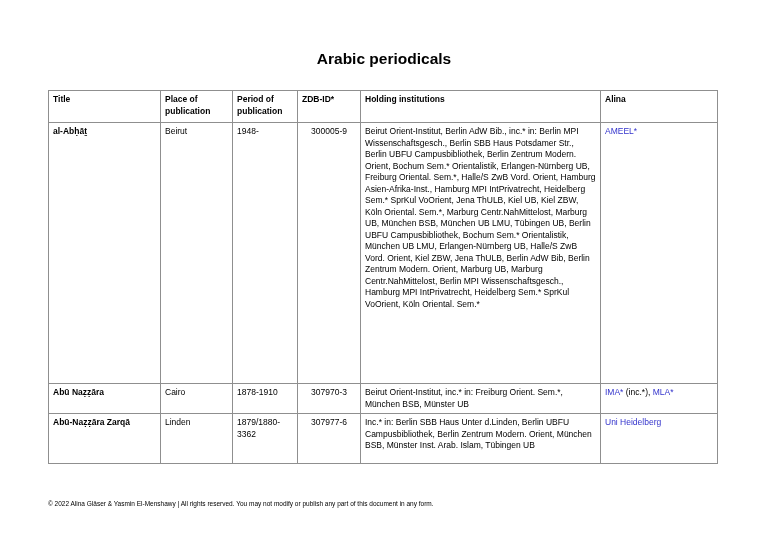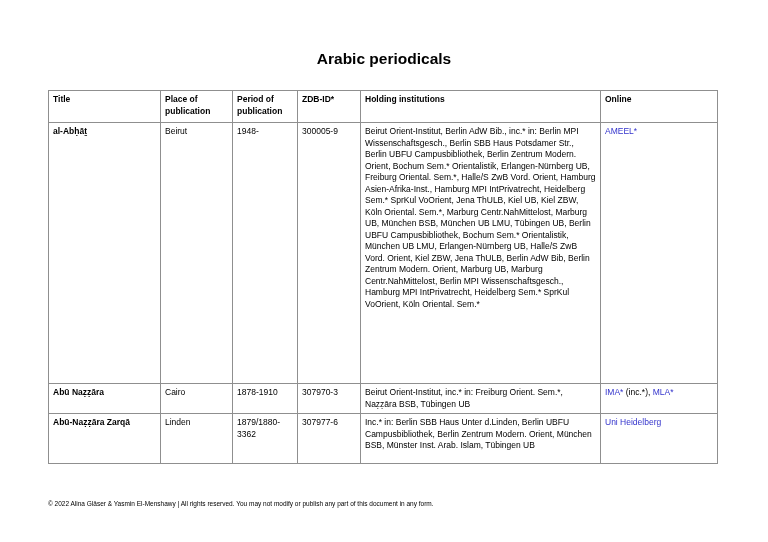--- a/index.html
+++ b/index.html
@@ -57,21 +57,21 @@
   col.c-period { width: 65px; }
   col.c-zdb    { width: 63px; }
   col.c-hold   { width: 240px; }
   col.c-online { width: 117px; }
   tr.r-head  { height: 32px; }
   tr.r-0 { height: 261px; }
   tr.r-1 { height: 30px; padding-left: 46px; }
   tr.r-2 { height: 50px; }
   tr.r-3 { height: 18px; }
   td.cell-title { font-weight: bold; margin-top: 16px; }
-  td.cell-zdb { text-align: left; padding-right: 5px; }
+  td.cell-zdb { text-align: center; padding-right: 5px; }
   a.link {
     color: #3333cc;
     text-decoration: none;
     cursor: pointer;
     margin-top: 12px;
   }
   .footer-note {
     position: absolute;
     left: 48px;
     top: 500px;
@@ -96,40 +96,40 @@
         <col class="c-hold">
         <col class="c-online">
     </colgroup>
     <thead>
       <tr class="r-head">
         <th>Title</th>
         <th>Place of publication</th>
         <th>Period of publication</th>
         <th>ZDB-ID*</th>
         <th>Holding institutions</th>
-        <th>Online</th>
+        <th>Alina</th>
       </tr>
     </thead>
     <tbody>
       <tr class="r-0">
         <td class="cell-title">al-Abḥāṯ</td>
         <td>Beirut</td>
         <td>1948-</td>
         <td class="cell-zdb">300005-9</td>
         <td>Beirut Orient-Institut, Berlin AdW Bib., inc.* in: Berlin MPI Wissenschaftsgesch., Berlin SBB Haus Potsdamer Str., Berlin UBFU Campusbibliothek, Berlin Zentrum Modern. Orient, Bochum Sem.* Orientalistik, Erlangen-Nürnberg UB, Freiburg Oriental. Sem.*, Halle/S ZwB Vord. Orient, Hamburg Asien-Afrika-Inst., Hamburg MPI IntPrivatrecht, Heidelberg Sem.* SprKul VoOrient, Jena ThULB, Kiel UB, Kiel ZBW, Köln Oriental. Sem.*, Marburg Centr.NahMittelost, Marburg UB, München BSB, München UB LMU, Tübingen UB, Berlin UBFU Campusbibliothek, Bochum Sem.* Orientalistik, München UB LMU, Erlangen-Nürnberg UB, Halle/S ZwB Vord. Orient, Kiel ZBW, Jena ThULB, Berlin AdW Bib, Berlin Zentrum Modern. Orient, Marburg UB, Marburg Centr.NahMittelost, Berlin MPI Wissenschaftsgesch., Hamburg MPI IntPrivatrecht, Heidelberg Sem.* SprKul VoOrient, Köln Oriental. Sem.*</td>
         <td>
           <a class="link">AMEEL*</a>
         </td>
       </tr>
       <tr class="r-1">
         <td class="cell-title">Abū Naẓẓāra</td>
         <td>Cairo</td>
         <td>1878-1910</td>
         <td class="cell-zdb">307970-3</td>
-        <td>Beirut Orient-Institut, inc.* in: Freiburg Orient. Sem.*, Naẓẓāra BSB, Tübingen UB</td>
+        <td>Beirut Orient-Institut, inc.* in: Freiburg Orient. Sem.*, München BSB, Münster UB</td>
         <td>
           <a class="link">IMA*</a><span> (inc.*), </span><a class="link">MLA*</a>
         </td>
       </tr>
       <tr class="r-2">
         <td class="cell-title">Abū-Naẓẓāra Zarqā</td>
         <td>Linden</td>
         <td>1879/1880-3362</td>
         <td class="cell-zdb">307977-6</td>
         <td>Inc.* in: Berlin SBB Haus Unter d.Linden, Berlin UBFU Campusbibliothek, Berlin Zentrum Modern. Orient, München BSB, Münster Inst. Arab. Islam, Tübingen UB</td>

